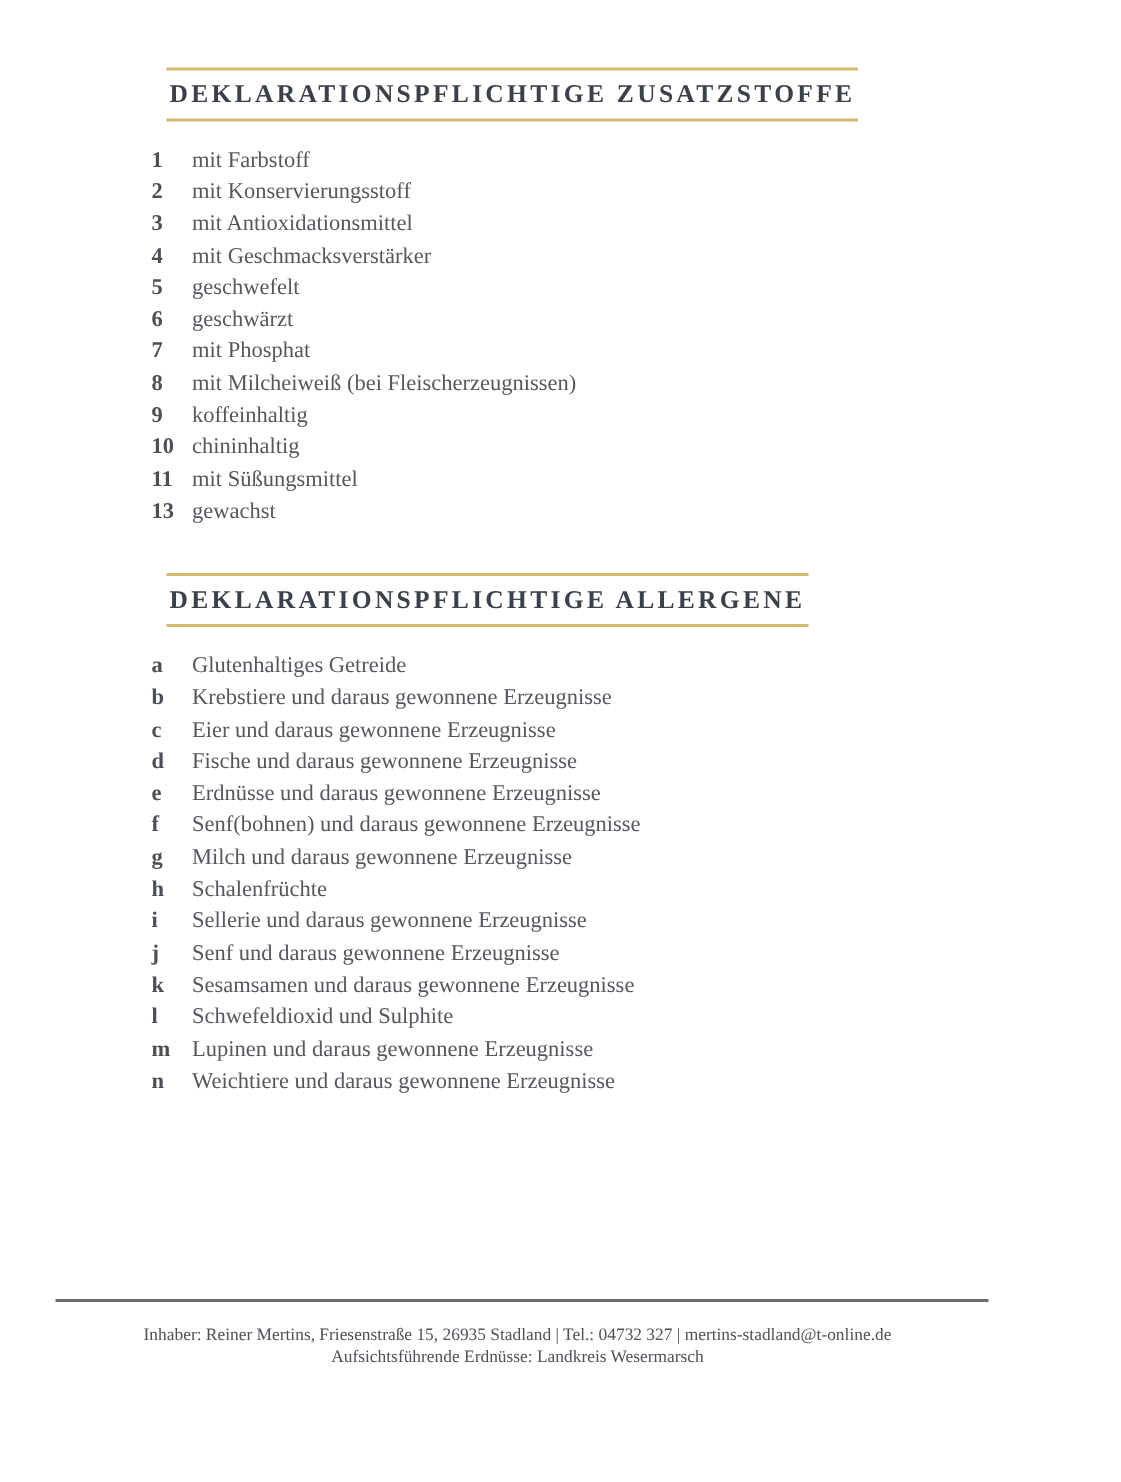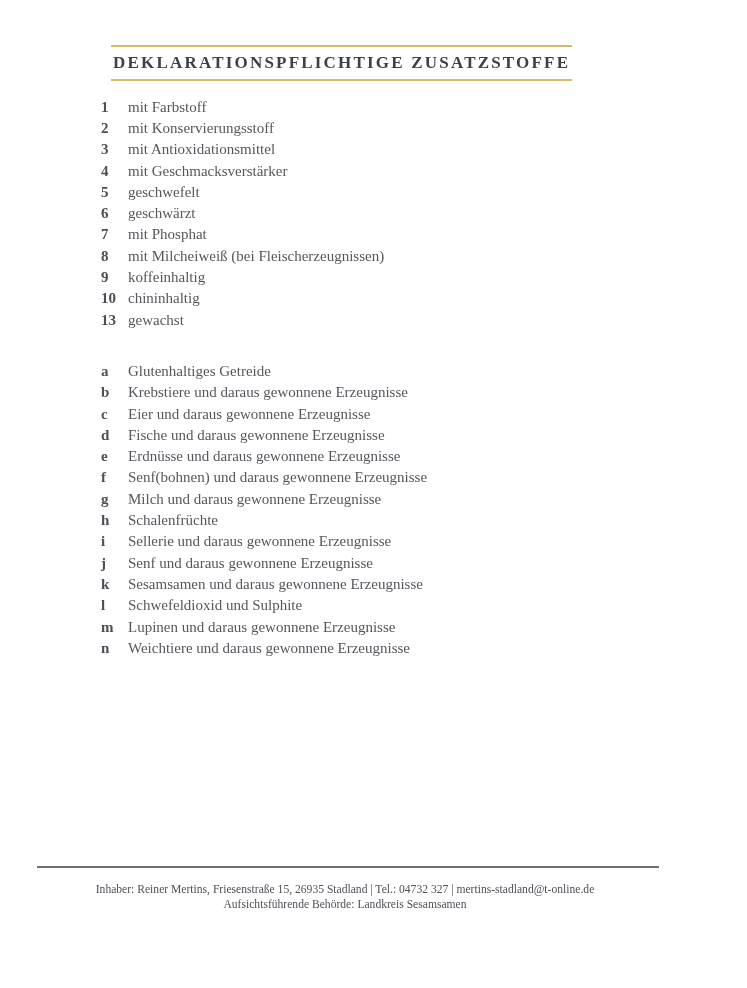--- a/index.html
+++ b/index.html
@@ -135,29 +135,34 @@
           <li>
             <span class="item-code">9</span>
             <span class="item-label">koffeinhaltig</span>
           </li>
 
           <li>
             <span class="item-code">10</span>
             <span class="item-label">chininhaltig</span>
           </li>
 
+          <li>
+            <span class="item-code">11</span>
+            <span class="item-label">mit Süßungsmittel</span>
+          </li>
 
           <li>
             <span class="item-code">13</span>
             <span class="item-label">gewachst</span>
           </li>
         </ul>
     </section>
 
     <section>
+      <h2 class="section-title">DEKLARATIONSPFLICHTIGE ALLERGENE</h2>
       <ul class="item-list">
 
           <li>
             <span class="item-code">a</span>
             <span class="item-label">Glutenhaltiges Getreide</span>
           </li>
 
           <li>
             <span class="item-code">b</span>
             <span class="item-label">Krebstiere und daraus gewonnene Erzeugnisse</span>
@@ -223,15 +228,15 @@
             <span class="item-label">Weichtiere und daraus gewonnene Erzeugnisse</span>
           </li>
         </ul>
     </section>
 
   </main>
 
   <footer class="page-footer">
     <hr class="footer-divider">
     <p class="footer-line first">Inhaber: Reiner Mertins, Friesenstraße 15, 26935 Stadland | Tel.: 04732 327 | mertins-stadland@t-online.de</p>
-    <p class="footer-line">Aufsichtsführende Behörde: Landkreis Sesamsamen</p>
+    <p class="footer-line">Aufsichtsführende Erdnüsse: Landkreis Wesermarsch</p>
   </footer>
 </div>
 
 </body></html>

